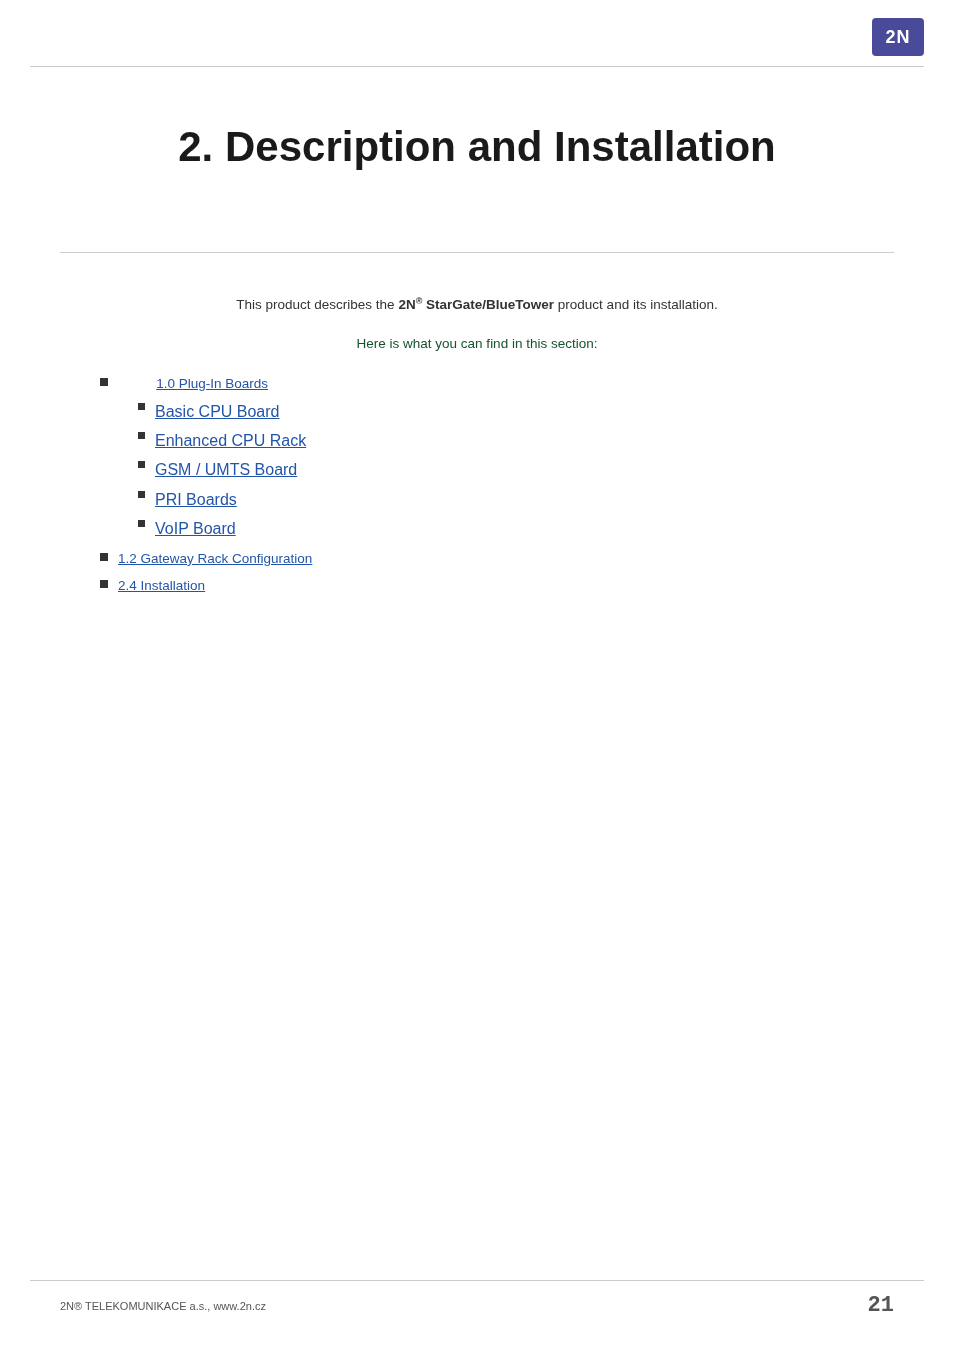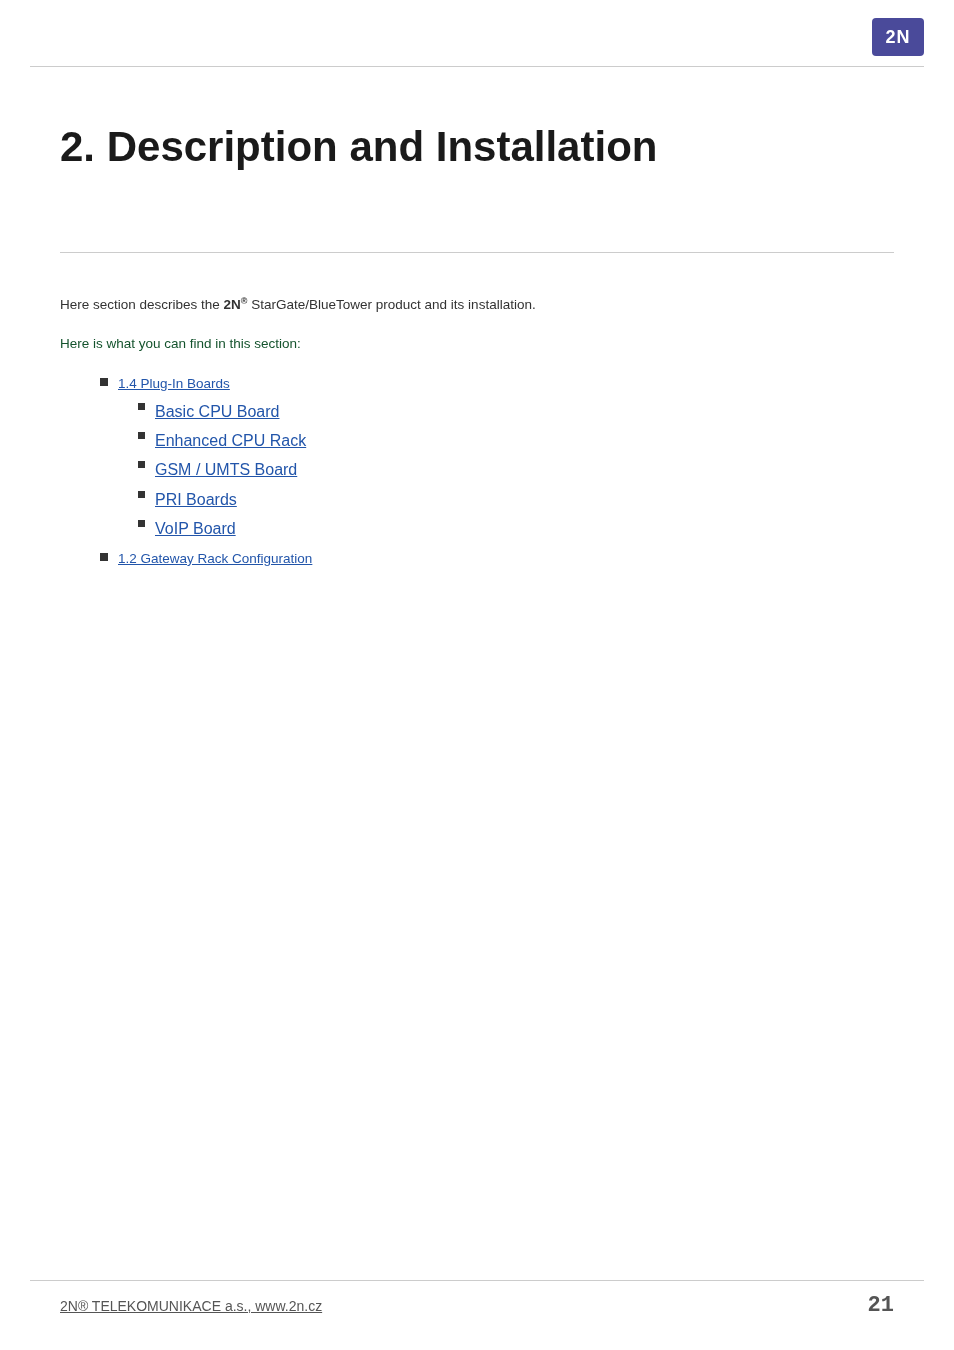--- a/index.html
+++ b/index.html
@@ -1,18 +1,19 @@
 <!DOCTYPE html>
 <html><head>
   <meta charset="utf-8">
   <style>
     * {
       margin: 0;
       padding: 0;
       box-sizing: border-box;
+      text-align: center;
     }
 
     body {
       width: 954px;
       height: 1350px;
       background: #ffffff;
       font-family: Arial, sans-serif;
       font-size: 14px;
       color: #333333;
       position: relative;
@@ -83,21 +84,21 @@
 
     
     .intro-text {
       font-size: 13.5px;
       color: #333;
       margin-bottom: 18px;
       line-height: 1.6;
     }
 
     .intro-text strong {
-      font-weight: normal;
+      font-weight: bold;
     }
 
     .brand-name {
       font-weight: bold;
     }
 
     sup {
       font-size: 9px;
       vertical-align: super;
     }
@@ -174,24 +175,23 @@
       display: flex;
       justify-content: space-between;
       align-items: center;
       position: absolute;
       bottom: 20px;
       left: 0;
       right: 0;
     }
 
     .footer-left {
-      font-size: 14px;
+      font-size: 11px;
       color: #555;
       padding-left: 30px;
-      text-decoration: underline;
     }
 
     .footer-right {
       font-size: 22px;
       font-weight: bold;
       color: #555;
       padding-right: 30px;
       font-family: Liberation Mono, monospace;
     }
   </style>
@@ -212,33 +212,33 @@
 
     <h1 class="chapter-title">
       <span>2.</span>
       <span> </span>
       <span>Description and Installation</span>
     </h1>
 
     <hr class="mid-rule">
 
     <p class="intro-text">
-      <span>Here section describes the </span><span class="brand-name"><span>2N</span><sup>®</sup><strong> StarGate/BlueTower</strong></span><span> product and its installation.</span>
+      <span>This product describes the </span><span class="brand-name"><span>2N</span><sup>®</sup><strong> StarGate/BlueTower</strong></span><span> product and its installation.</span>
     </p>
 
     <p class="here-text">
       <span>Here is what you can find in this section:</span>
     </p>
 
     <ul class="nav-list">
 
       <li>
         <span class="bullet-square"></span>
         <div>
-          <a class="nav-link">1.4 Plug-In Boards</a>
+          <a class="nav-link">1.0 Plug-In Boards</a>
           
           <ul class="sub-list">
             <li>
               <span class="bullet-square-small"></span>
               <a class="nav-link">Basic CPU Board</a>
             </li>
             <li>
               <span class="bullet-square-small"></span>
               <a class="nav-link">Enhanced CPU Rack</a>
             </li>
@@ -257,20 +257,24 @@
           </ul>
         </div>
       </li>
 
 
       <li>
         <span class="bullet-square"></span>
         <a class="nav-link">1.2 Gateway Rack Configuration</a>
       </li>
 
+      <li>
+        <span class="bullet-square"></span>
+        <a class="nav-link">2.4 Installation</a>
+      </li>
 
     </ul>
 
   </div>
 
   <div class="footer">
     <span class="footer-left">2N® TELEKOMUNIKACE a.s., www.2n.cz</span>
     <span class="footer-right">21</span>
   </div>
 

